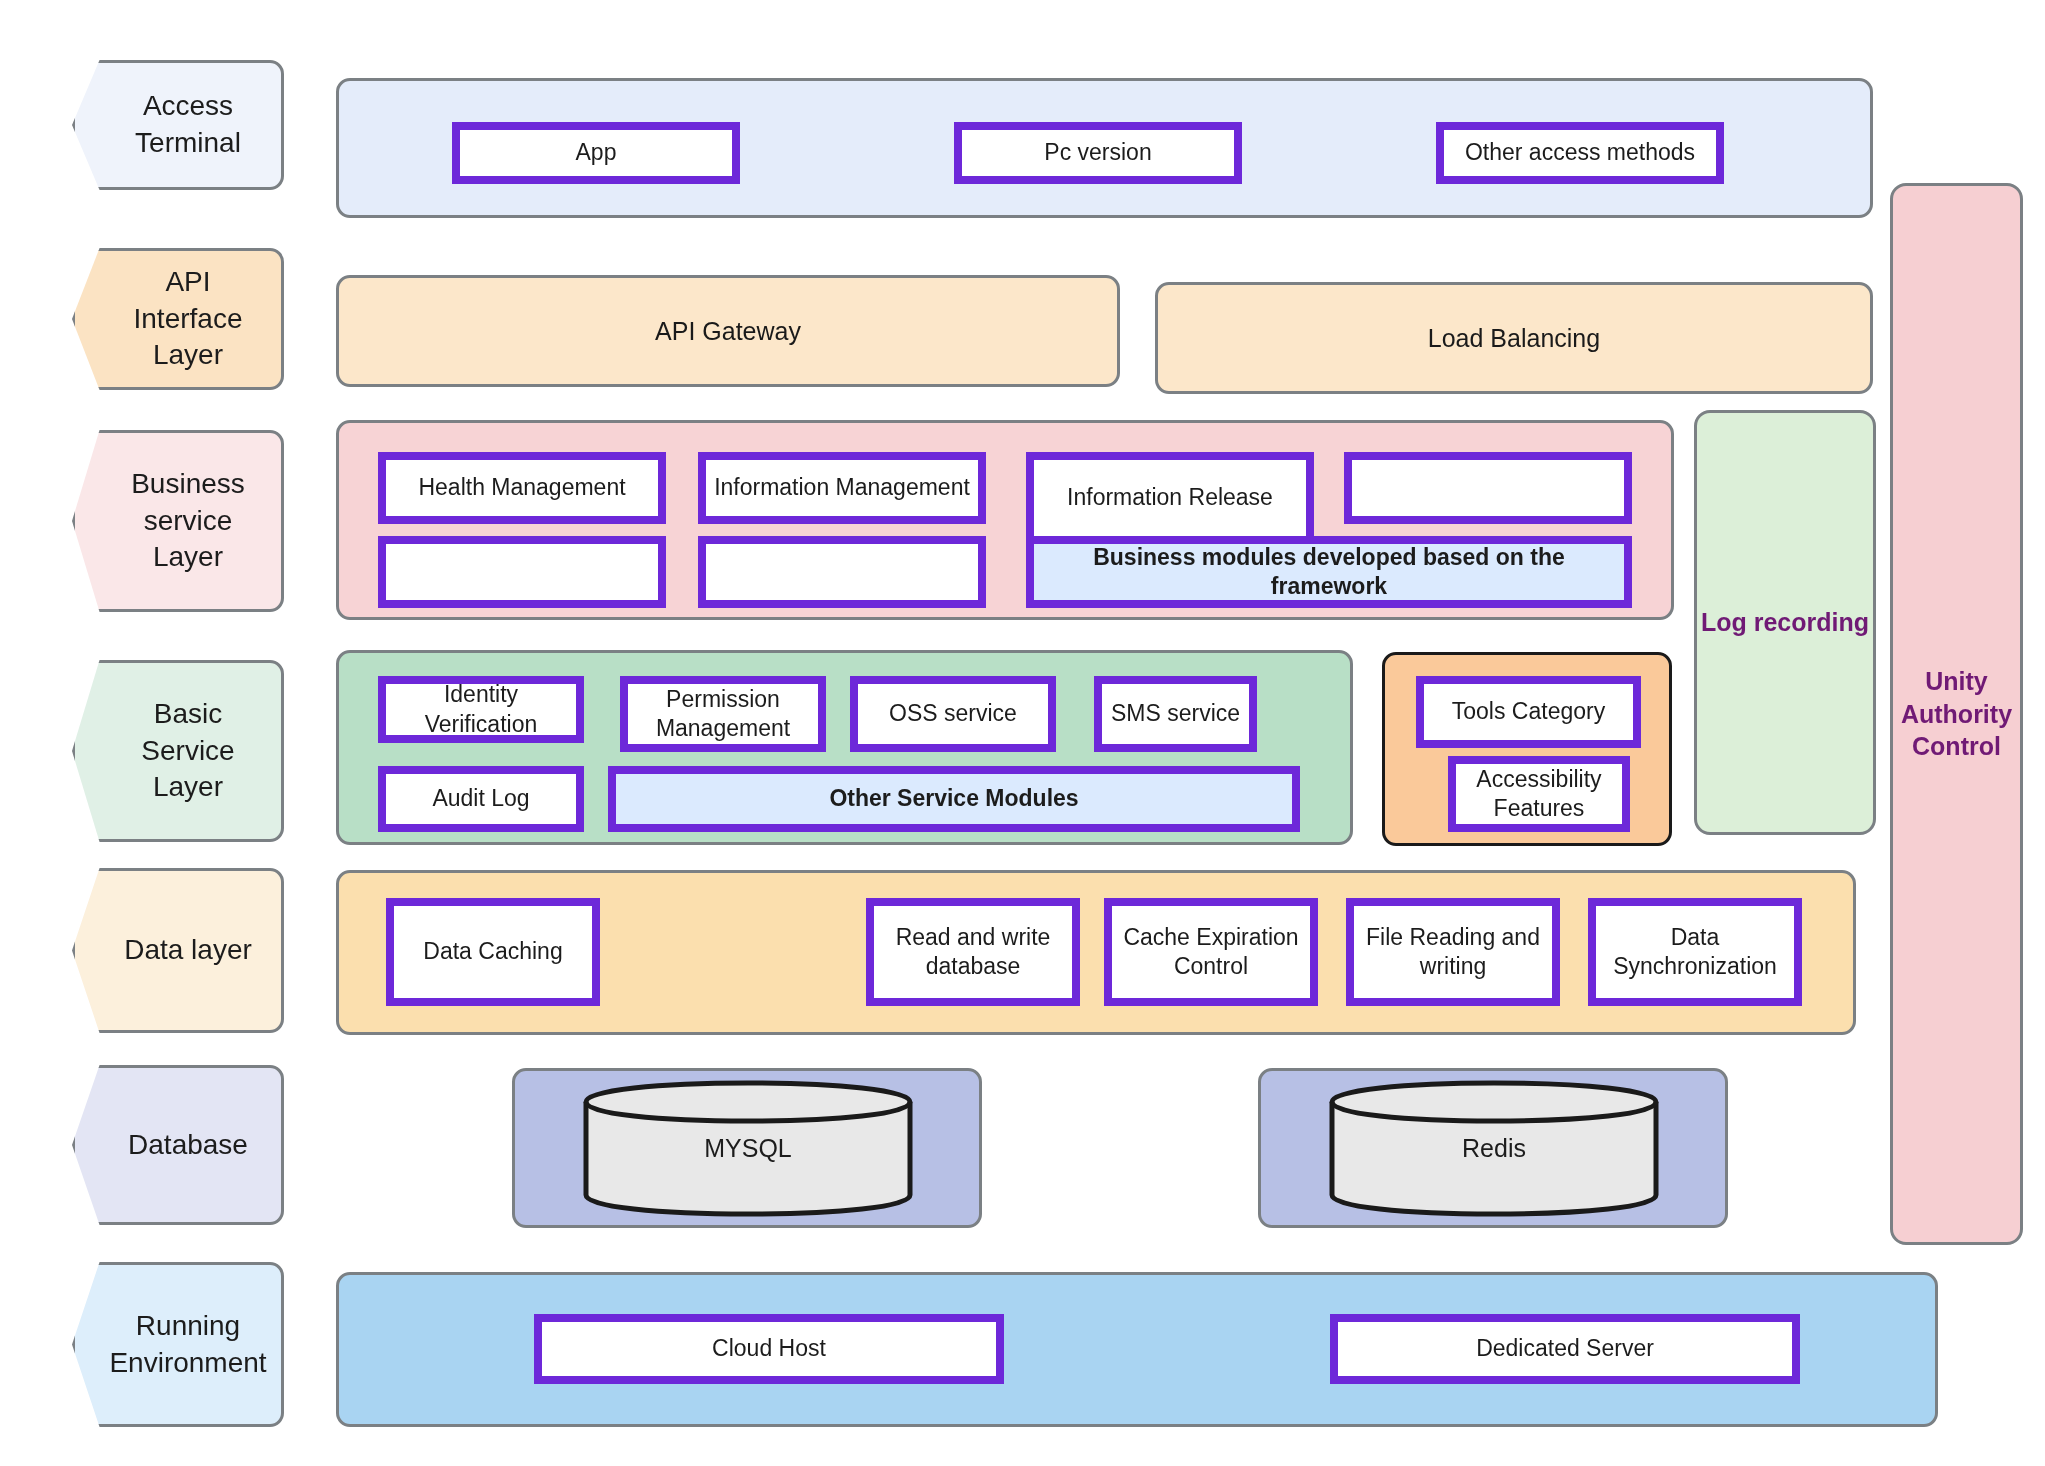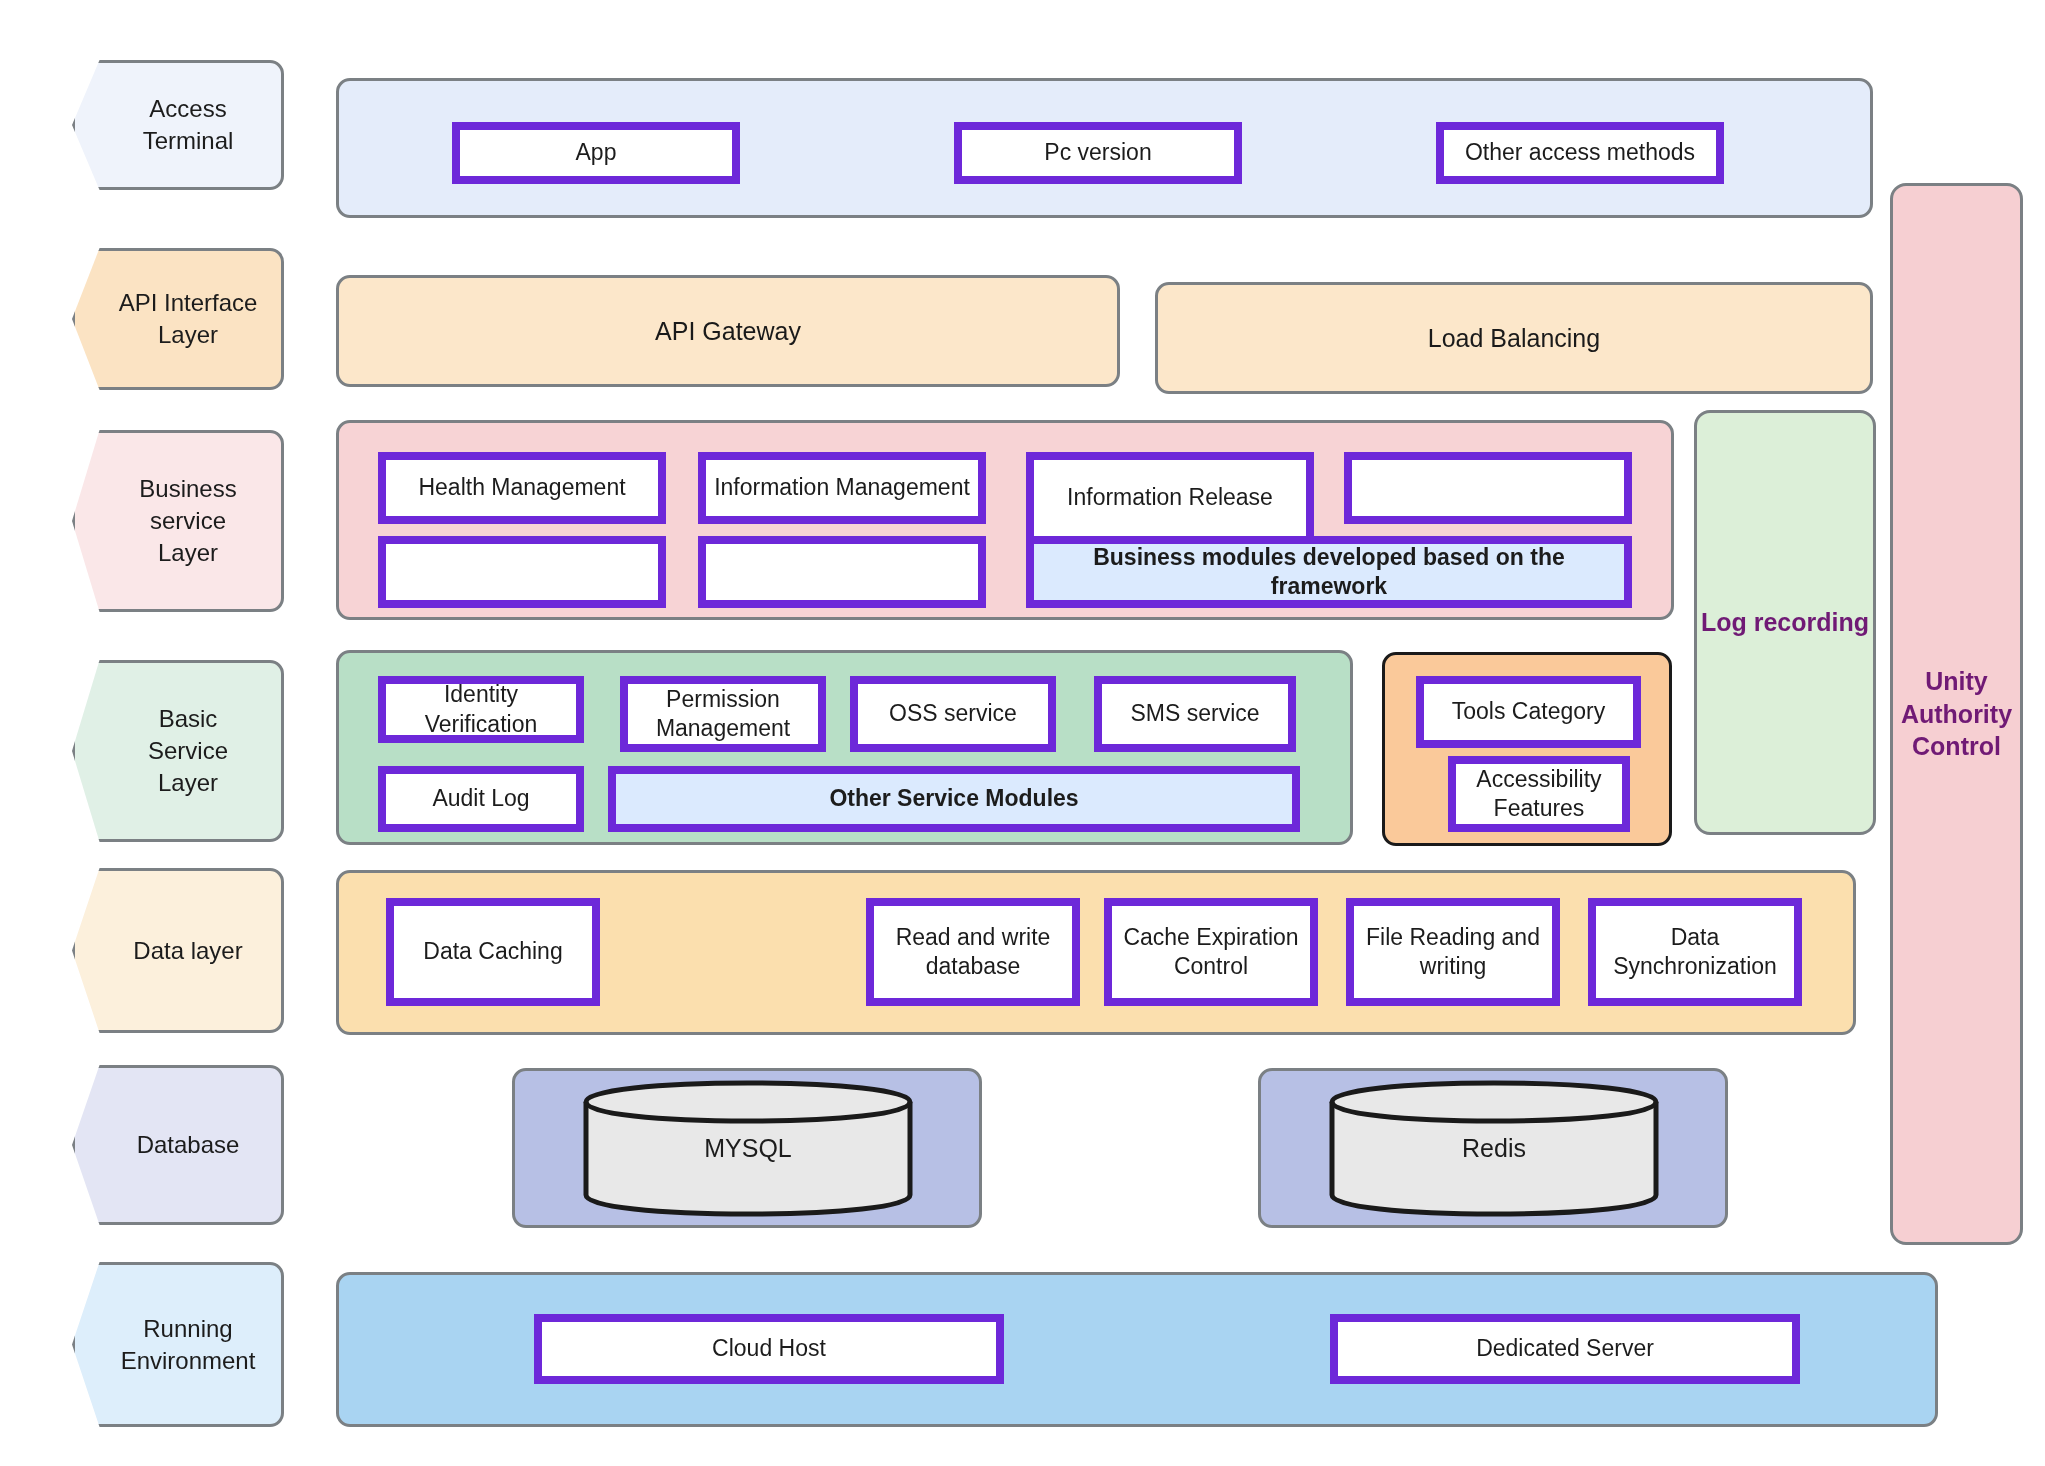--- a/index.html
+++ b/index.html
@@ -21,21 +21,21 @@
   }
 
   
   .layer-tag {
     position: absolute;
     box-sizing: border-box;
     display: flex;
     align-items: center;
     justify-content: center;
     text-align: center;
-    font-size: 24px;
+    font-size: 28px;
     line-height: 1.32;
     color: #1c1c1c;
     border: 3px solid #7b8084;
     border-radius: 14px;
     -webkit-clip-path: polygon(0% 50%, 13% 0%, 100% 0%, 100% 100%, 13% 100%);
     clip-path: polygon(0% 50%, 13% 0%, 100% 0%, 100% 100%, 13% 100%);
     padding: 6px 14px 6px 34px;
   }
   .layer-tag .tagtext { display: block; }
 
@@ -183,21 +183,21 @@
   </div>
   <div class="item" style="left:378px; top:676px; width:206px; height:67px;">
     <span>Identity Verification</span>
   </div>
   <div class="item" style="left:620px; top:676px; width:206px; height:76px;">
     <span>Permission Management</span>
   </div>
   <div class="item" style="left:850px; top:676px; width:206px; height:76px;">
     <span>OSS service</span>
   </div>
-  <div class="item" style="left:1094px; top:676px; width:202px; height:76px;align-items:center;">
+  <div class="item" style="left:1094px; top:676px; width:163px; height:76px;align-items:center;">
     <span>SMS service</span>
   </div>
   <div class="item" style="left:378px; top:766px; width:206px; height:66px;">
     <span>Audit Log</span>
   </div>
   <div class="item lightblue" style="left:608px; top:766px; width:692px; height:66px;">
     <span>Other Service Modules</span>
   </div>
 
   <div class="band" style="left:1382px; top:652px; width:290px; height:194px; background:#fac99a; border-color:#1a1a1a;">

